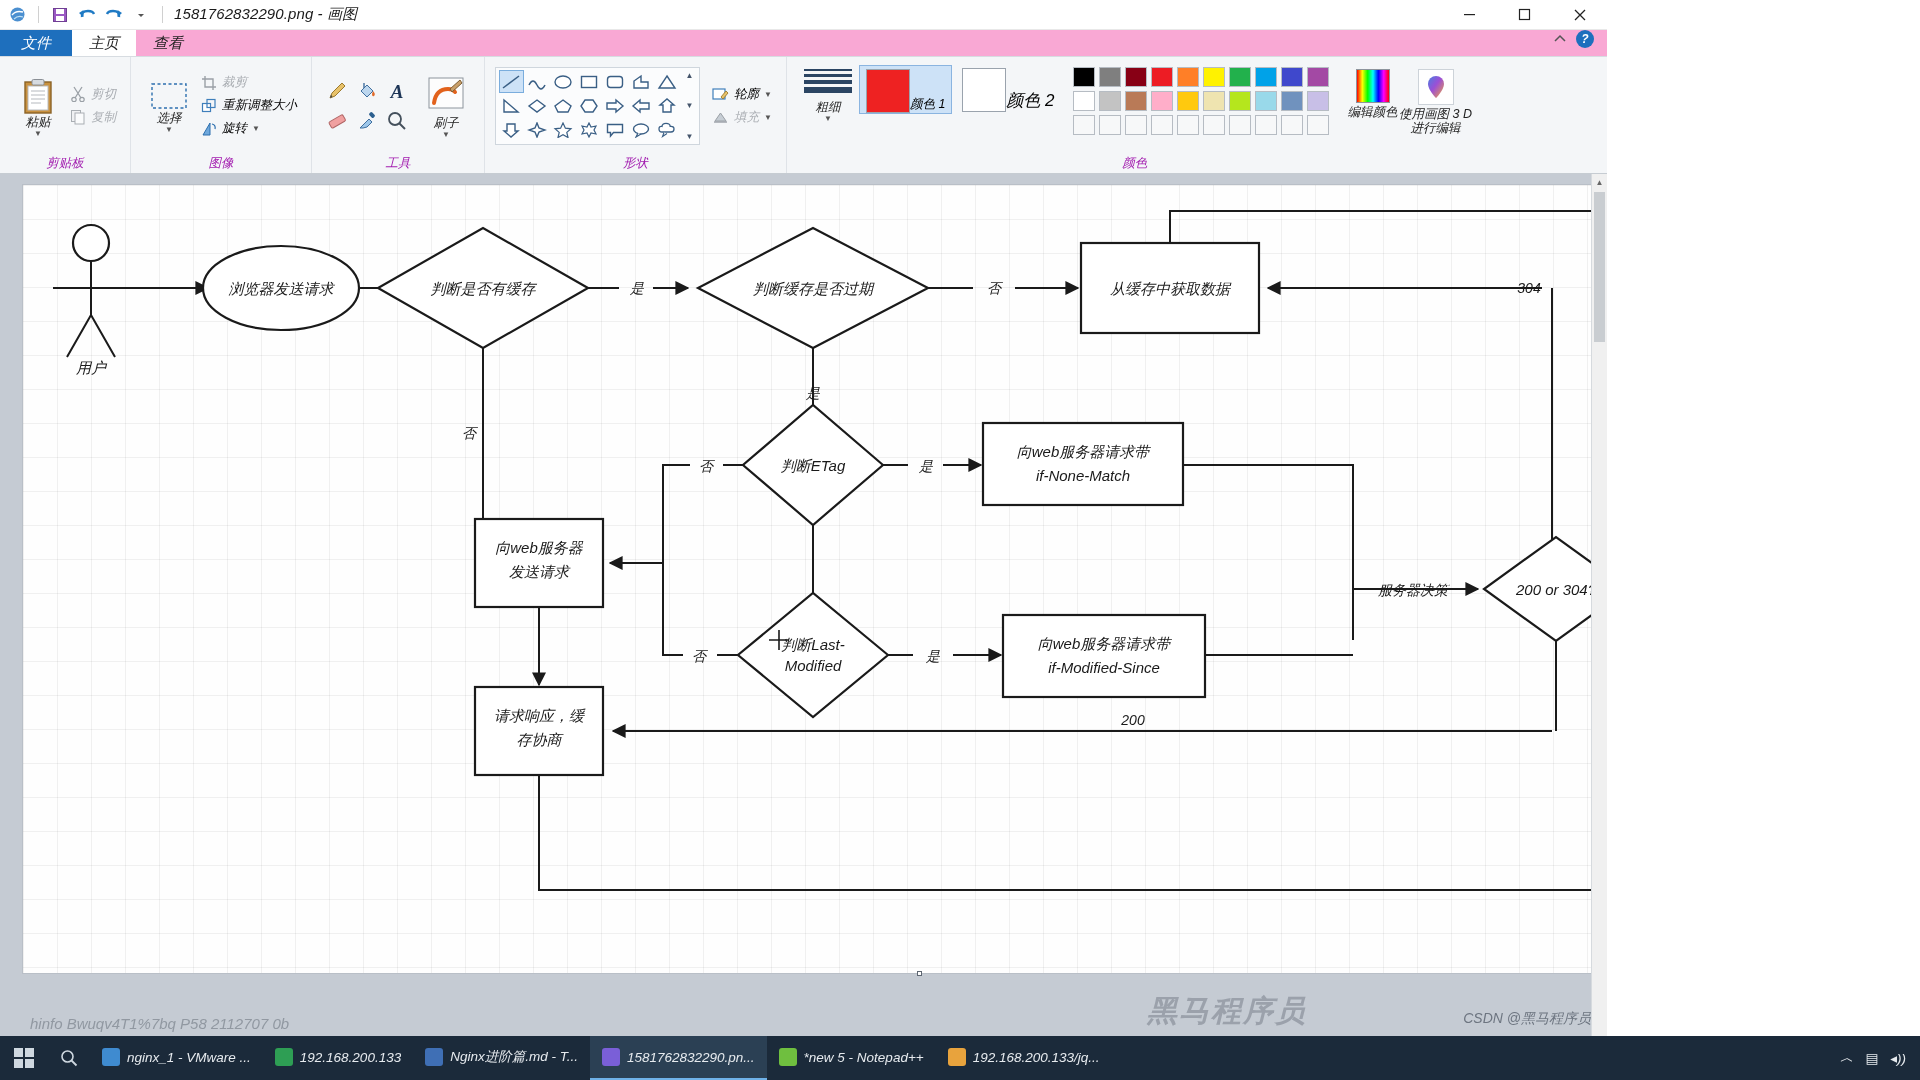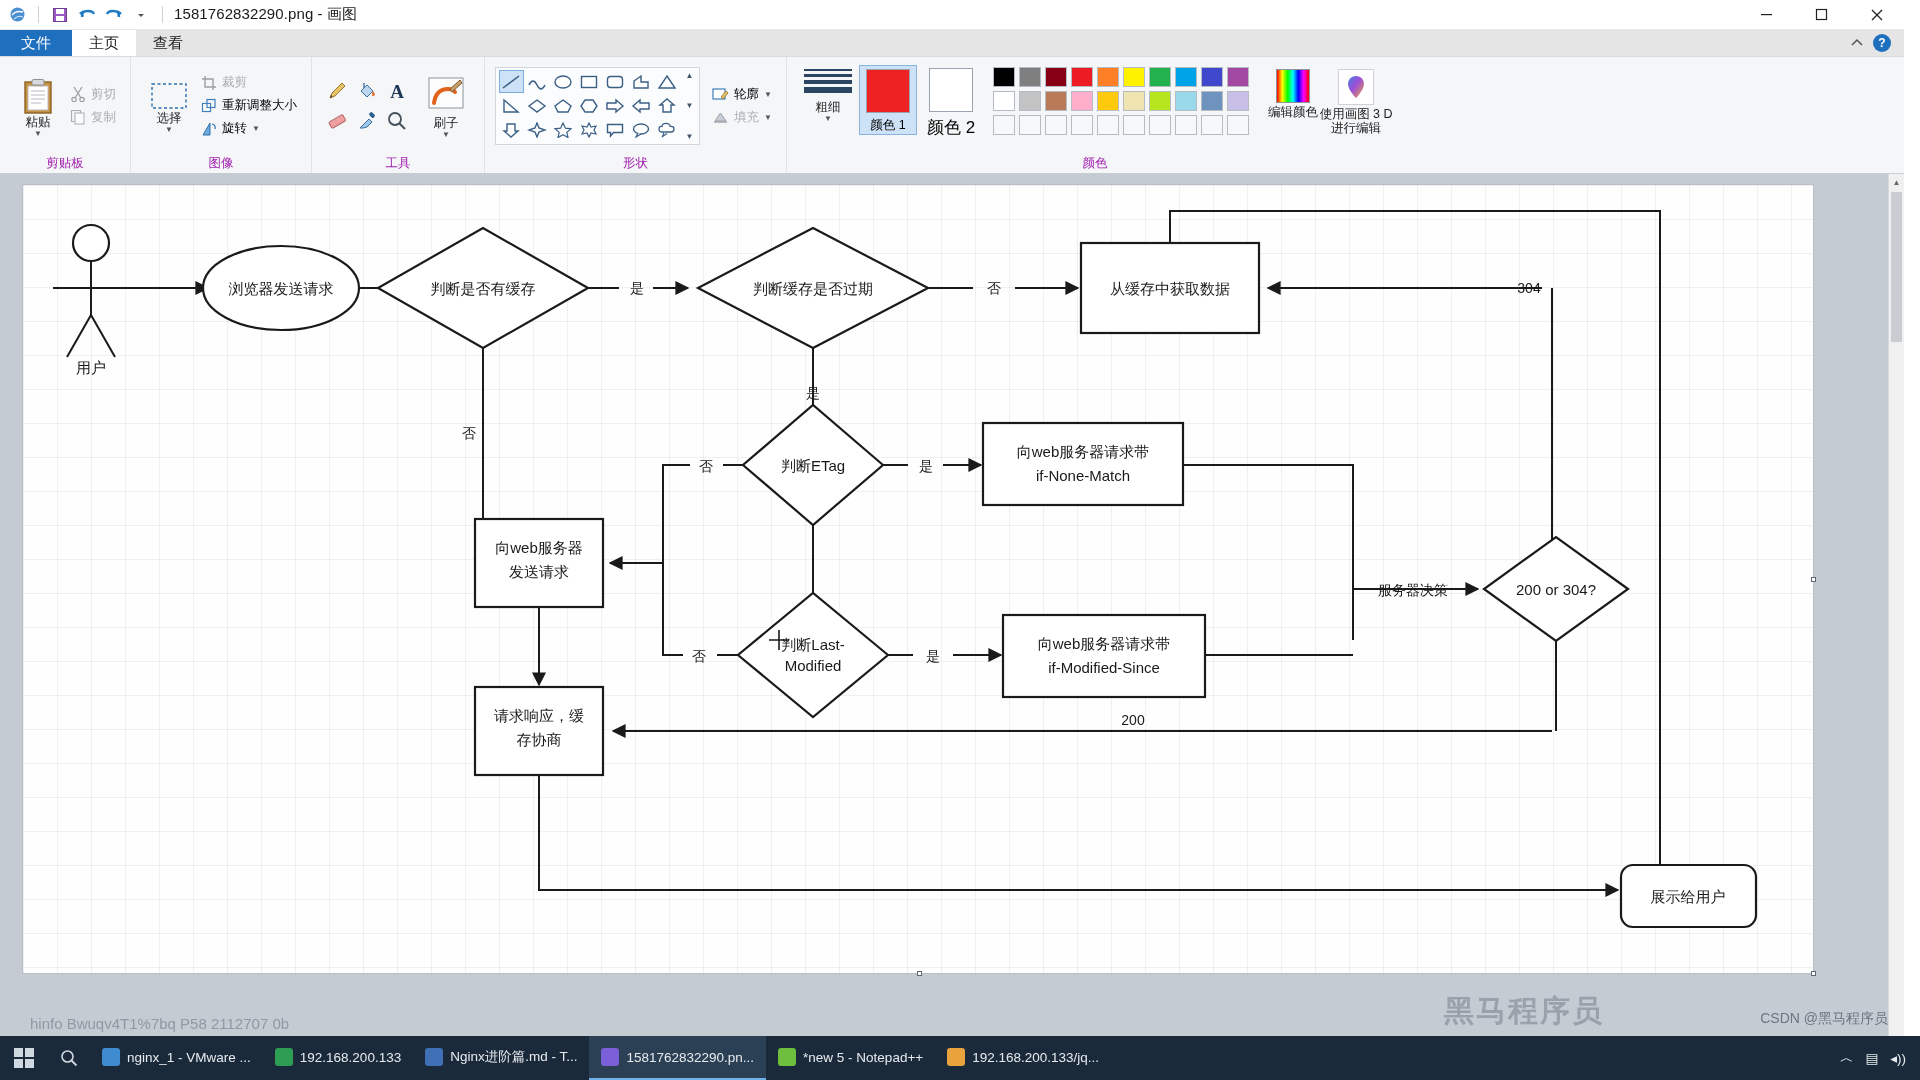--- a/index.html
+++ b/index.html
@@ -1,37 +1,37 @@
 <!DOCTYPE html>
 <html><head>
 <meta charset="utf-8">
 <style>
   * { box-sizing: border-box; margin: 0; padding: 0; }
   html, body {
     width: 1920px; height: 1080px;
     font-family: "Liberation Sans", "DejaVu Sans", sans-serif;
     overflow: hidden; background: #fff;
   }
-  #app { width: 1904px; height: 1080px; display: flex; flex-direction: column; position: relative; }
+  #app { width: 1607px; height: 1080px; display: flex; flex-direction: column; position: relative; font-style: italic; }
 
   
   .titlebar {
     height: 30px; background: #fff; display: flex; align-items: center;
     border-bottom: 1px solid #e8e8e8; flex: none;
   }
   .qat { display: flex; align-items: center; gap: 5px; padding-left: 6px; }
   .qat .ic { width: 22px; height: 22px; display: flex; align-items: center; justify-content: center; }
   .sep-v { width: 1px; height: 17px; background: #d0d0d0; margin: 0 5px; }
   .title-text { font-size: 15px; color: #1a1a1a; margin-left: 6px; letter-spacing: .1px; }
   .wbtns { margin-left: auto; display: flex; height: 30px; }
   .wbtn { width: 55px; height: 30px; display: flex; align-items: center; justify-content: center; color: #222; }
   .wbtn svg { display: block; }
 
   
-  .tabs { height: 26px; display: flex; align-items: center; background: #e5e5e5; flex: none; position: relative; }
+  .tabs { height: 26px; display: flex; align-items: flex-start; background: #f9a8d4; flex: none; position: relative; }
   .tab { height: 26px; padding: 0 17px; display: flex; align-items: center; font-size: 15px; color: #222; }
   .tab.file { background: #1e6fbd; color: #fff; padding: 0 21px; }
   .tab.active { background: #fff; }
   .tabs-right { margin-left: auto; display: flex; align-items: center; gap: 9px; padding-right: 13px; color: #555; }
   .help-circle {
     width: 18px; height: 18px; border-radius: 50%; background: #1e6fbd; color: #fff;
     font-size: 12px; display: flex; align-items: center; justify-content: center; font-weight: bold;
   }
 
   
@@ -59,21 +59,21 @@
   .shapes-grid { display: grid; grid-template-columns: repeat(7, 26px); grid-auto-rows: 24px; align-items: center; justify-items: center; }
   .shape-cell { width: 25px; height: 23px; display: flex; align-items: center; justify-content: center; }
   .shape-cell.sel { background: #cde2f7; border: 1px solid #7aaddd; }
   .sbar { display: flex; flex-direction: column; justify-content: space-between; width: 15px; padding: 1px 0; margin-left: 2px; }
   .sbar span { font-size: 8px; color: #44546a; text-align: center; line-height: 9px; }
 
   .thickstack { display: flex; flex-direction: column; gap: 3px; width: 48px; }
   .thickstack i { display: block; background: #2b4563; }
 
   .colorbig { width: 44px; height: 44px; border: 1px solid #9aa3ad; }
-  .colorwrap { display: flex; flex-direction: column; align-items: center; padding: 3px 6px 0; }
+  .colorwrap { display: flex; align-items: flex-end; padding: 3px 6px 0; }
   .colorwrap.active { background: #cde2f7; border: 1px solid #8ab4e0; }
 
   .palette { display: grid; grid-template-columns: repeat(10, 24px); grid-auto-rows: 22px; gap: 2px; }
   .swatch { width: 22px; height: 20px; border: 1px solid #b6bcc3; }
   .swatch.empty { background: #f7f8f9; }
 
   .editcolor { width: 34px; height: 34px; border: 1px solid #8d949c;
     background: linear-gradient(90deg,#ff0000,#ffff00,#00ff00,#00ffff,#0000ff,#ff00ff,#ff0000); }
   .p3dicon { width: 36px; height: 36px; border: 1px solid #cdd3d9; background: #fff; display: flex; align-items: center; justify-content: center; }
 

